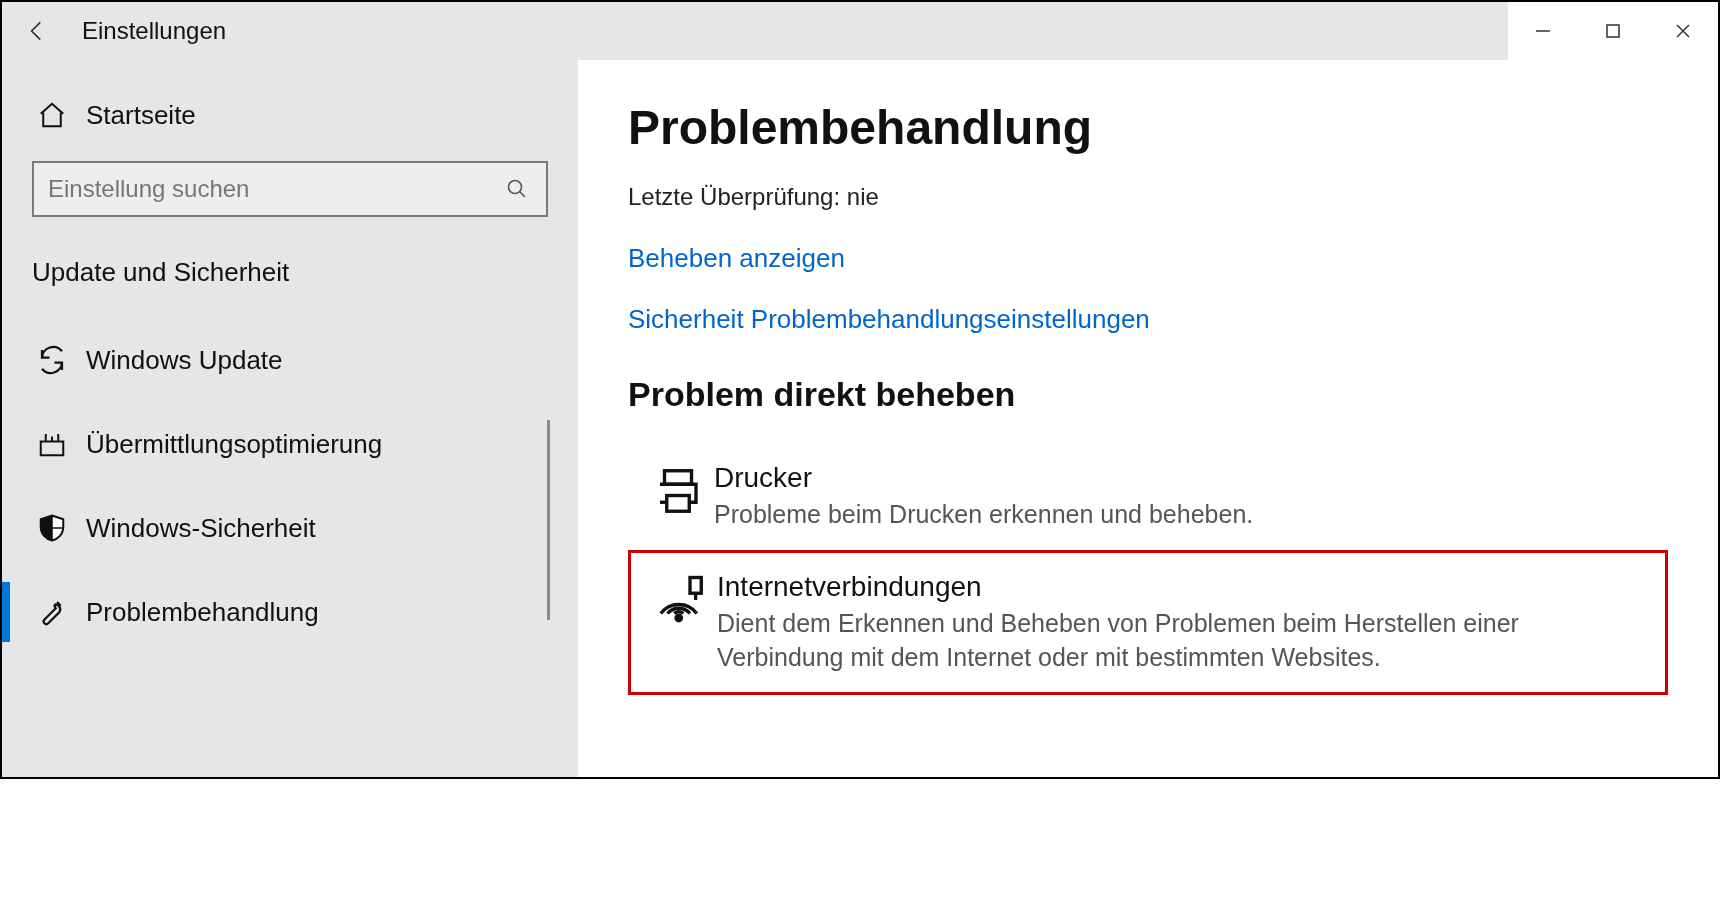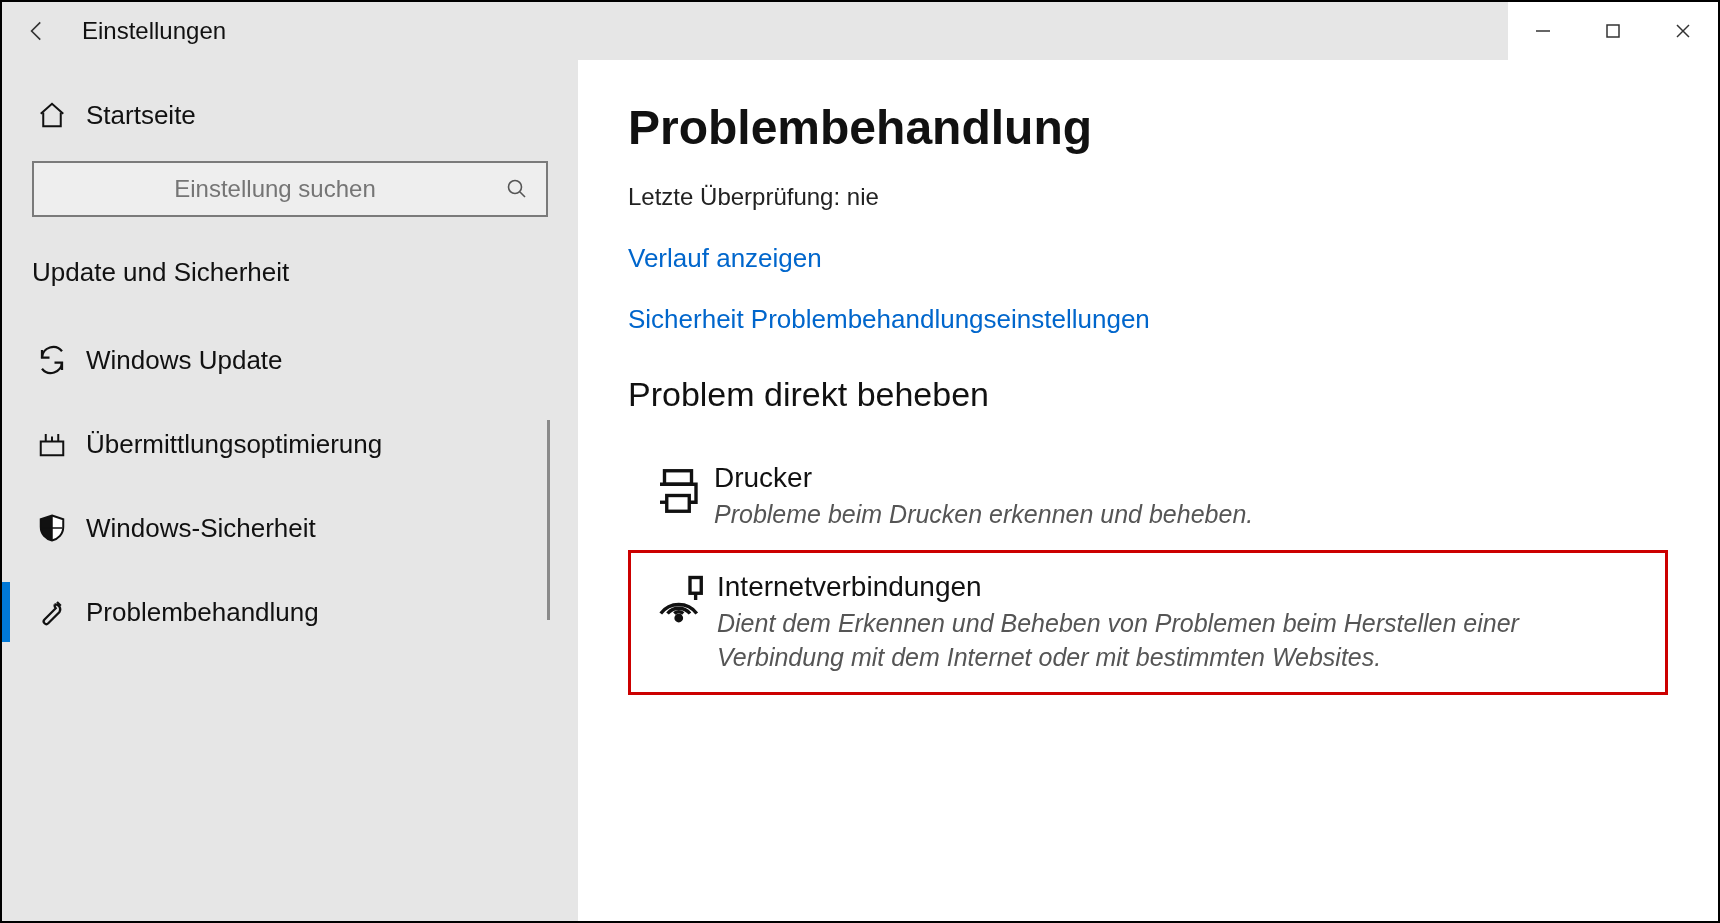--- a/index.html
+++ b/index.html
@@ -1,49 +1,49 @@
 <!DOCTYPE html>
 <html><head>
 <meta charset="utf-8">
 <style>
   * { box-sizing: border-box; margin: 0; padding: 0; }
   html, body { width: 1720px; height: 923px; font-family: "Segoe UI", Arial, sans-serif; background: #fff; overflow: hidden; }
-  .window { width: 1720px; height: 923px; display: flex; flex-direction: column; border: 2px solid #000; }
+  .window { width: 1720px; height: 779px; display: flex; flex-direction: column; border: 2px solid #000; }
   .titlebar { height: 58px; display: flex; align-items: center; background: #e6e6e6; }
   .titlebar .back { width: 70px; display: flex; justify-content: center; align-items: center; height: 100%; }
   .titlebar .title { font-size: 24px; color: #111; padding-left: 10px; }
   .titlebar .spacer { flex: 1; }
   .winbtn { width: 70px; height: 100%; display: flex; align-items: center; justify-content: center; background: #fff; }
   .body { flex: 1; display: flex; overflow: hidden; }
   .sidebar { width: 576px; background: #e6e6e6; padding: 40px 0 0 0; position: relative; }
   .home-row { display: flex; align-items: flex-start; padding: 0 30px 30px 30px; }
   .home-row .icon { width: 40px; display: flex; justify-content: center; }
   .home-row .label { font-size: 26px; color: #111; padding-left: 14px; }
   .search-wrap { padding: 0 30px 30px 30px; }
   .search { height: 56px; border: 2px solid #7a7a7a; background: #eee; display: flex; align-items: center; padding: 0 14px; }
-  .search input { flex: 1; border: none; background: transparent; font-size: 24px; color: #701a75; outline: none; text-align: center; }
+  .search input { flex: 1; border: none; background: transparent; font-size: 24px; color: #701a75; outline: none; }
   .search .sicon { width: 30px; display: flex; justify-content: center; }
   .section-header { font-size: 26px; font-weight: 400; color: #111; padding: 10px 30px 30px 30px; }
   .nav-list { display: flex; flex-direction: column; }
   .nav-item { display: flex; align-items: center; height: 84px; padding: 0 30px; position: relative; }
   .nav-item .icon { width: 40px; display: flex; justify-content: center; }
   .nav-item .label { font-size: 26px; color: #111; padding-left: 14px; }
   .nav-item.active::before { content: ""; position: absolute; left: 0; top: 12px; bottom: 12px; width: 8px; background: #0078d7; }
   .scroll-hint { position: absolute; right: 28px; top: 360px; width: 3px; height: 200px; background: #8a8a8a; }
   .main { flex: 1; background: #fff; padding: 40px 50px 0 50px; overflow: hidden; }
   .page-title { font-size: 48px; font-weight: 600; color: #111; margin-bottom: 28px; }
   .subtext { font-size: 24px; color: #222; margin-bottom: 32px; }
   .link { font-size: 26px; color: #0066cc; margin-bottom: 30px; display: block; }
-  .sub-header { font-size: 34px; font-weight: 400; color: #111; margin: 40px 0 30px 0; }
+  .sub-header { font-size: 34px; font-weight: 700; color: #111; margin: 40px 0 30px 0; }
   .ts-item { display: flex; align-items: flex-start; padding: 18px 14px; }
   .ts-item.highlight { border: 3px solid #c00; }
   .ts-item .icon { width: 72px; display: flex; justify-content: center; padding-top: 2px; }
   .ts-item .text { flex: 1; }
   .ts-item .title { font-size: 28px; color: #111; margin-bottom: 4px; }
-  .ts-item .desc { font-size: 25px; color: #555; line-height: 1.35; max-width: 830px; font-style: italic; }
+  .ts-item .desc { font-size: 25px; color: #555; line-height: 1.35; max-width: 830px; }
   svg { display: block; }
 </style>
 </head>
 <body>
 
 <div class="window">
 
   <div class="titlebar">
     <div class="back">
       <svg width="26" height="26" viewBox="0 0 24 24" fill="none" stroke="#333" stroke-width="1.5">
@@ -150,21 +150,21 @@
 
       </div>
 
       <div class="scroll-hint"></div>
     </div>
 
     <div class="main">
       <h1 class="page-title">Problembehandlung</h1>
       <div class="subtext">Letzte Überprüfung: nie</div>
 
-      <a class="link">Verlauf anzeigen</a>
+      <a class="link">Beheben anzeigen</a>
       <a class="link">Sicherheit Problembehandlungseinstellungen</a>
 
       <h2 class="sub-header">Problem direkt beheben</h2>
 
       <div class="ts-item">
         <span class="icon">
           <svg width="54" height="54" viewBox="0 0 24 24" fill="none" stroke="#111" stroke-width="1.5">
             <rect x="6" y="3" width="12" height="6"></rect>
             <path d="M4 9 h16 v8 h-3"></path>
               <path d="M4 17 h3"></path>

